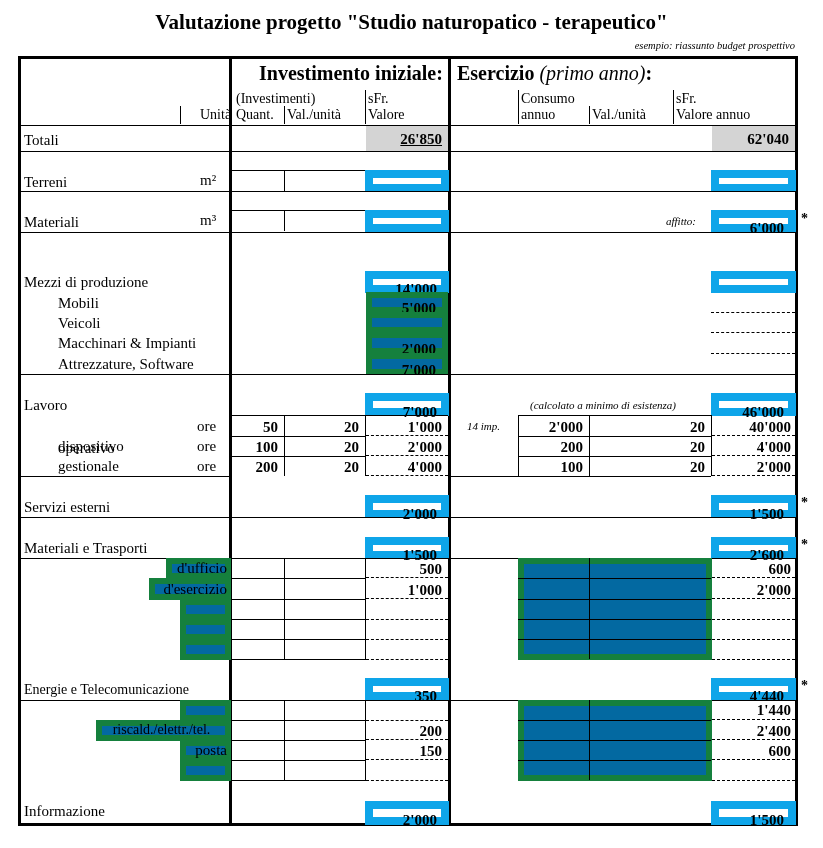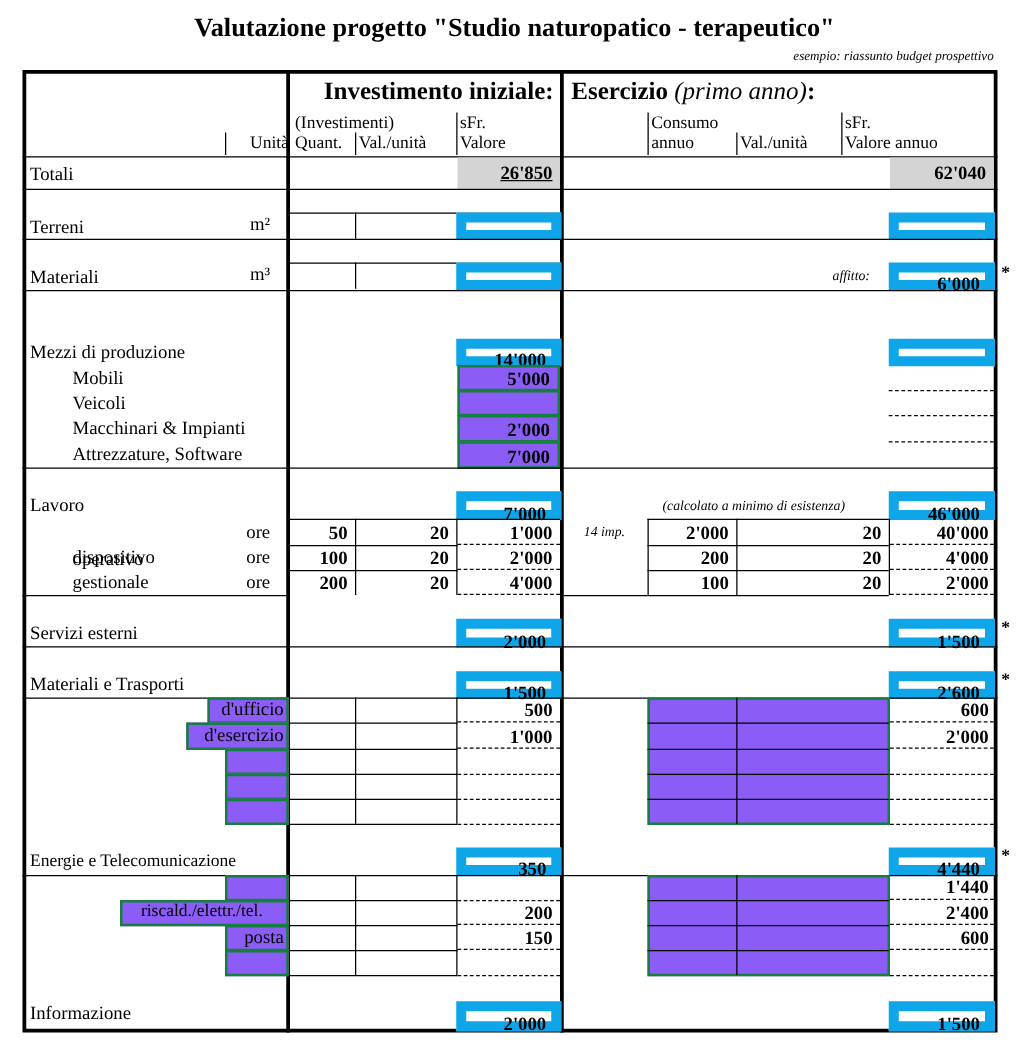--- a/index.html
+++ b/index.html
@@ -7,21 +7,21 @@
   .abs { position:absolute; box-sizing:border-box; }
   .title { left:0; width:823px; top:10px; text-align:center; font-weight:bold; font-size:21px; }
   .subtitle { right:28px; top:40px; font-style:italic; font-size:10.5px; }
   .frame { left:18px; top:56px; width:780px; height:770px; border:3px solid #000; }
   .vthick { width:3px; background:#000; }
   .vthin { width:1px; background:#000; }
   .hline { height:1px; background:#000; }
   .txt { font-size:15px; white-space:nowrap; line-height:18px; }
   .num { font-weight:bold; text-align:right; padding-right:6px; font-size:15px; line-height:18px; }
   .bold-box { border:8px solid #0ea5e9; background:#fff; }
-  .thin-box { border:2px solid #15803d; background:#8b5cf6; }
+  .thin-box { border:6px solid #15803d; background:#0369a1; }
   .grey { background:#d4d4d4; }
   .dotted { border-bottom:1px dashed #000; }
   .star { font-size:14px; font-weight:bold; }
   .ital { font-style:italic; font-size:11px; }
   .h-big { font-weight:bold; font-size:20px; }
 </style>
 </head>
 <body>
 
 <div class="abs title">Valutazione progetto "Studio naturopatico - terapeutico"</div>

